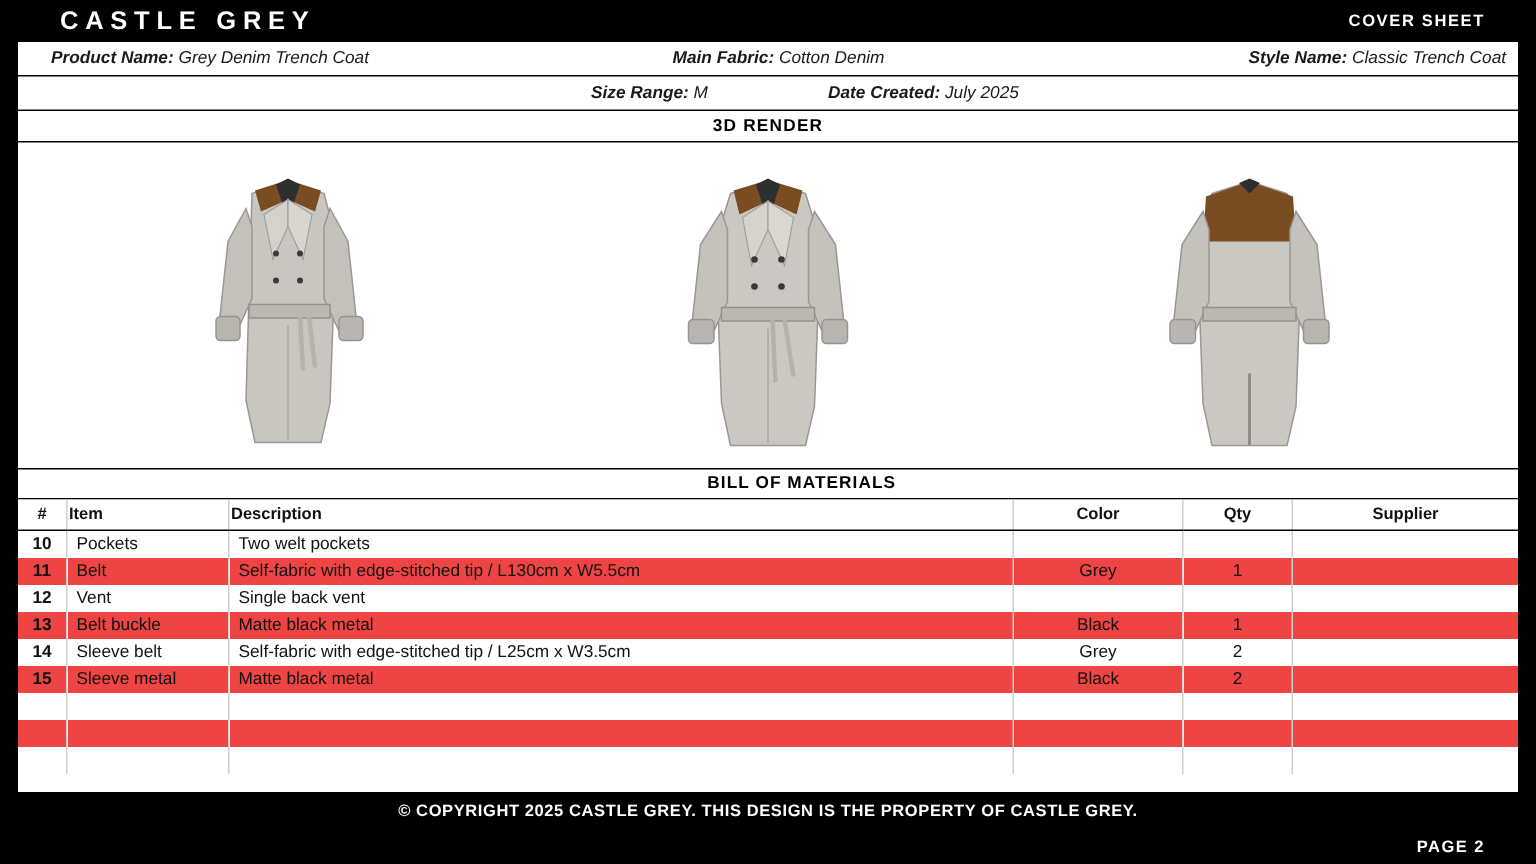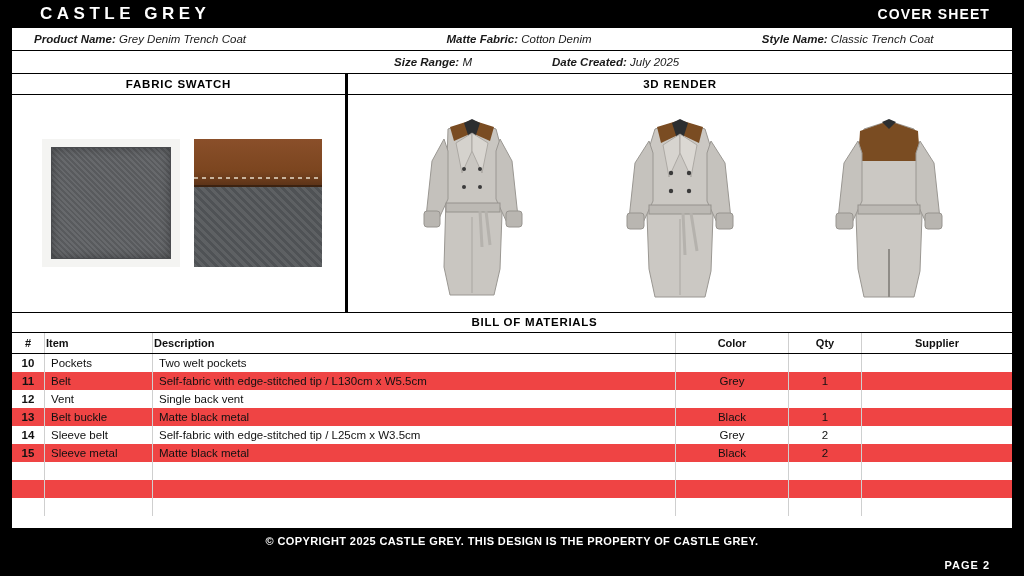--- a/index.html
+++ b/index.html
@@ -34,21 +34,21 @@
     color: #ffffff;
     padding: 0 22px 0 28px;
     box-sizing: border-box;
   }
   .brand {
     font-size: 17px;
     font-weight: bold;
     letter-spacing: 4.5px;
   }
   .cover-sheet-label {
-    font-size: 14px;
+    font-size: 11px;
     font-weight: bold;
     letter-spacing: 1.1px;
   }
 
   
   .sheet {
     background: #ffffff;
     flex: 1;
     display: flex;
     flex-direction: column;
@@ -66,21 +66,21 @@
   }
   .meta-cell {
     flex: 1;
     text-align: center;
     padding: 0 8px;
     box-sizing: border-box;
     white-space: nowrap;
     overflow: hidden;
   }
   .meta-cell.left { text-align: left; padding-left: 22px; }
-  .meta-cell.right { }
+  .meta-cell.right { text-align: right; }
   .meta-cell b { font-weight: bold; }
 
   
   .panels {
     display: flex;
     border-bottom: 1px solid #000;
     height: 238px;
   }
   .panel {
     display: flex;
@@ -246,21 +246,21 @@
   </div>
 
   <div class="sheet">
 
     <div class="meta-row">
       <div class="meta-cell left">
         <b>Product Name:</b>
         <span>Grey Denim Trench Coat</span>
       </div>
       <div class="meta-cell">
-        <b>Matte Fabric:</b>
+        <b>Main Fabric:</b>
         <span>Cotton Denim</span>
       </div>
       <div class="meta-cell right">
         <b>Style Name:</b>
         <span>Classic Trench Coat</span>
       </div>
     </div>
 
     <div class="meta-row">
       <div class="meta-cell" style="text-align:right;padding-right:40px;">
@@ -268,34 +268,20 @@
         <span>M</span>
       </div>
       <div class="meta-cell" style="text-align:left;padding-left:40px;">
         <b>Date Created:</b>
         <span>July 2025</span>
       </div>
     </div>
 
     <div class="panels">
 
-      <div class="panel fabric">
-        <div class="panel-title">FABRIC SWATCH</div>
-        <div class="panel-body">
-          <div class="swatch-wrap">
-            <div class="swatch-a">
-              <div class="swatch-a-inner"></div>
-            </div>
-            <div class="swatch-b">
-              <div class="leather"></div>
-              <div class="stitch"></div>
-            </div>
-          </div>
-        </div>
-      </div>
 
       <div class="panel render">
         <div class="panel-title">3D RENDER</div>
         <div class="panel-body">
           <div class="figures">
 
             <svg class="fig" viewBox="0 0 190 210">
               <g>
                 <path d="M72 30 L96 22 L120 30 L128 60 L124 170 L118 196 L74 196 L68 168 Z" fill="#c9c6c1" stroke="#9a9792" stroke-width="1"></path>
                 <path d="M74 28 L96 21 L118 28 L114 42 L96 34 L78 42 Z" fill="#7a4c22"></path>

